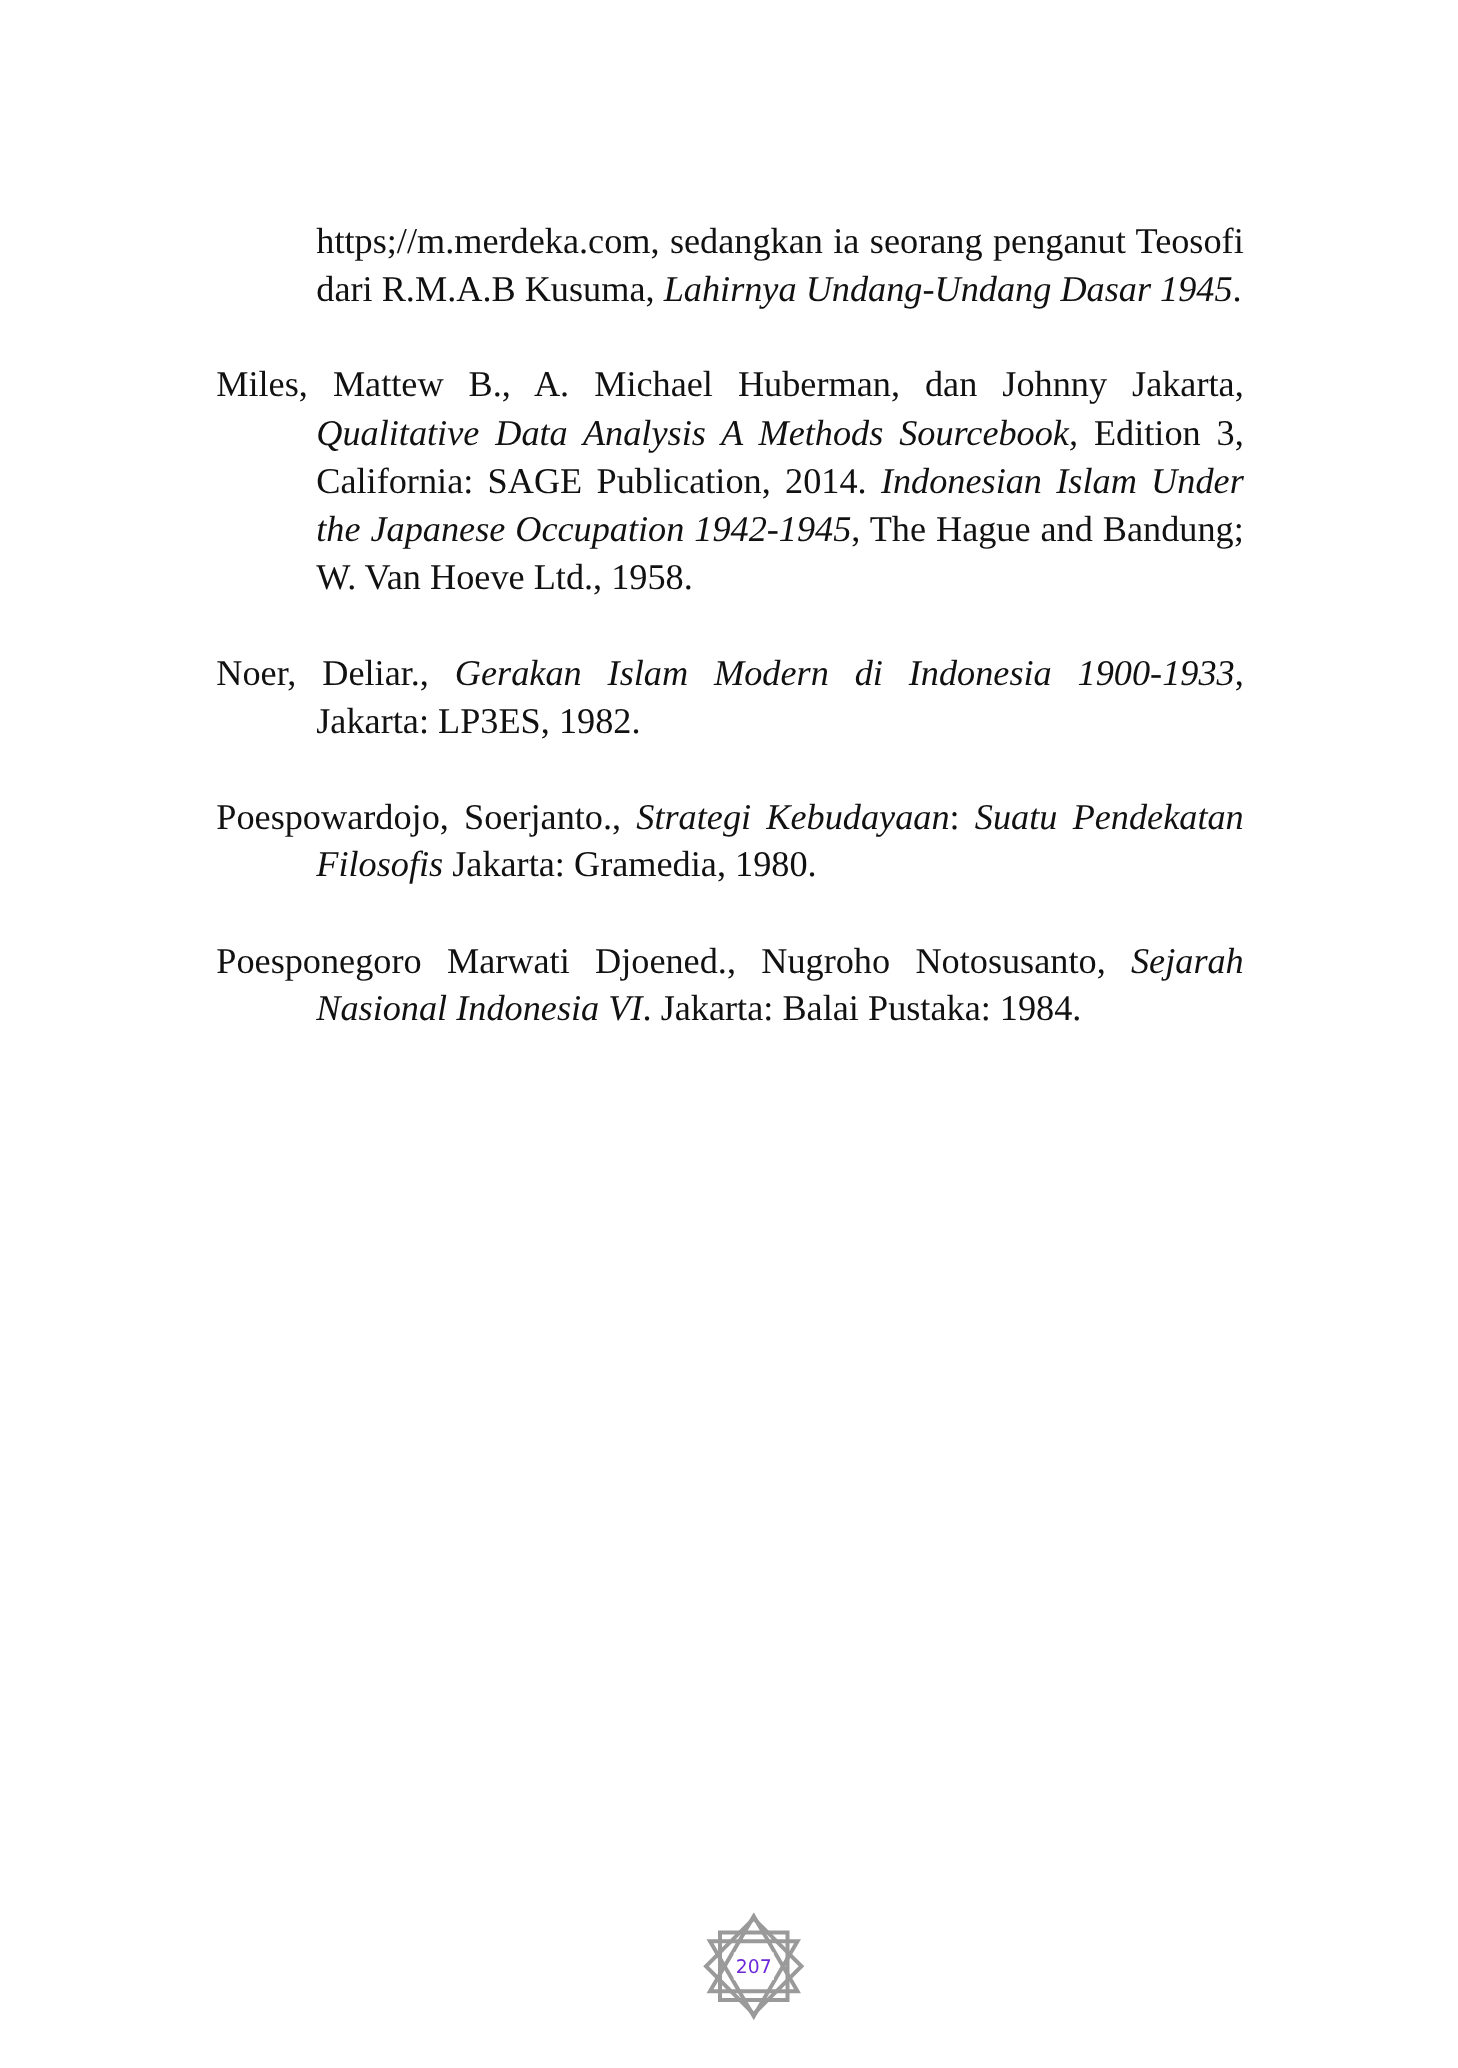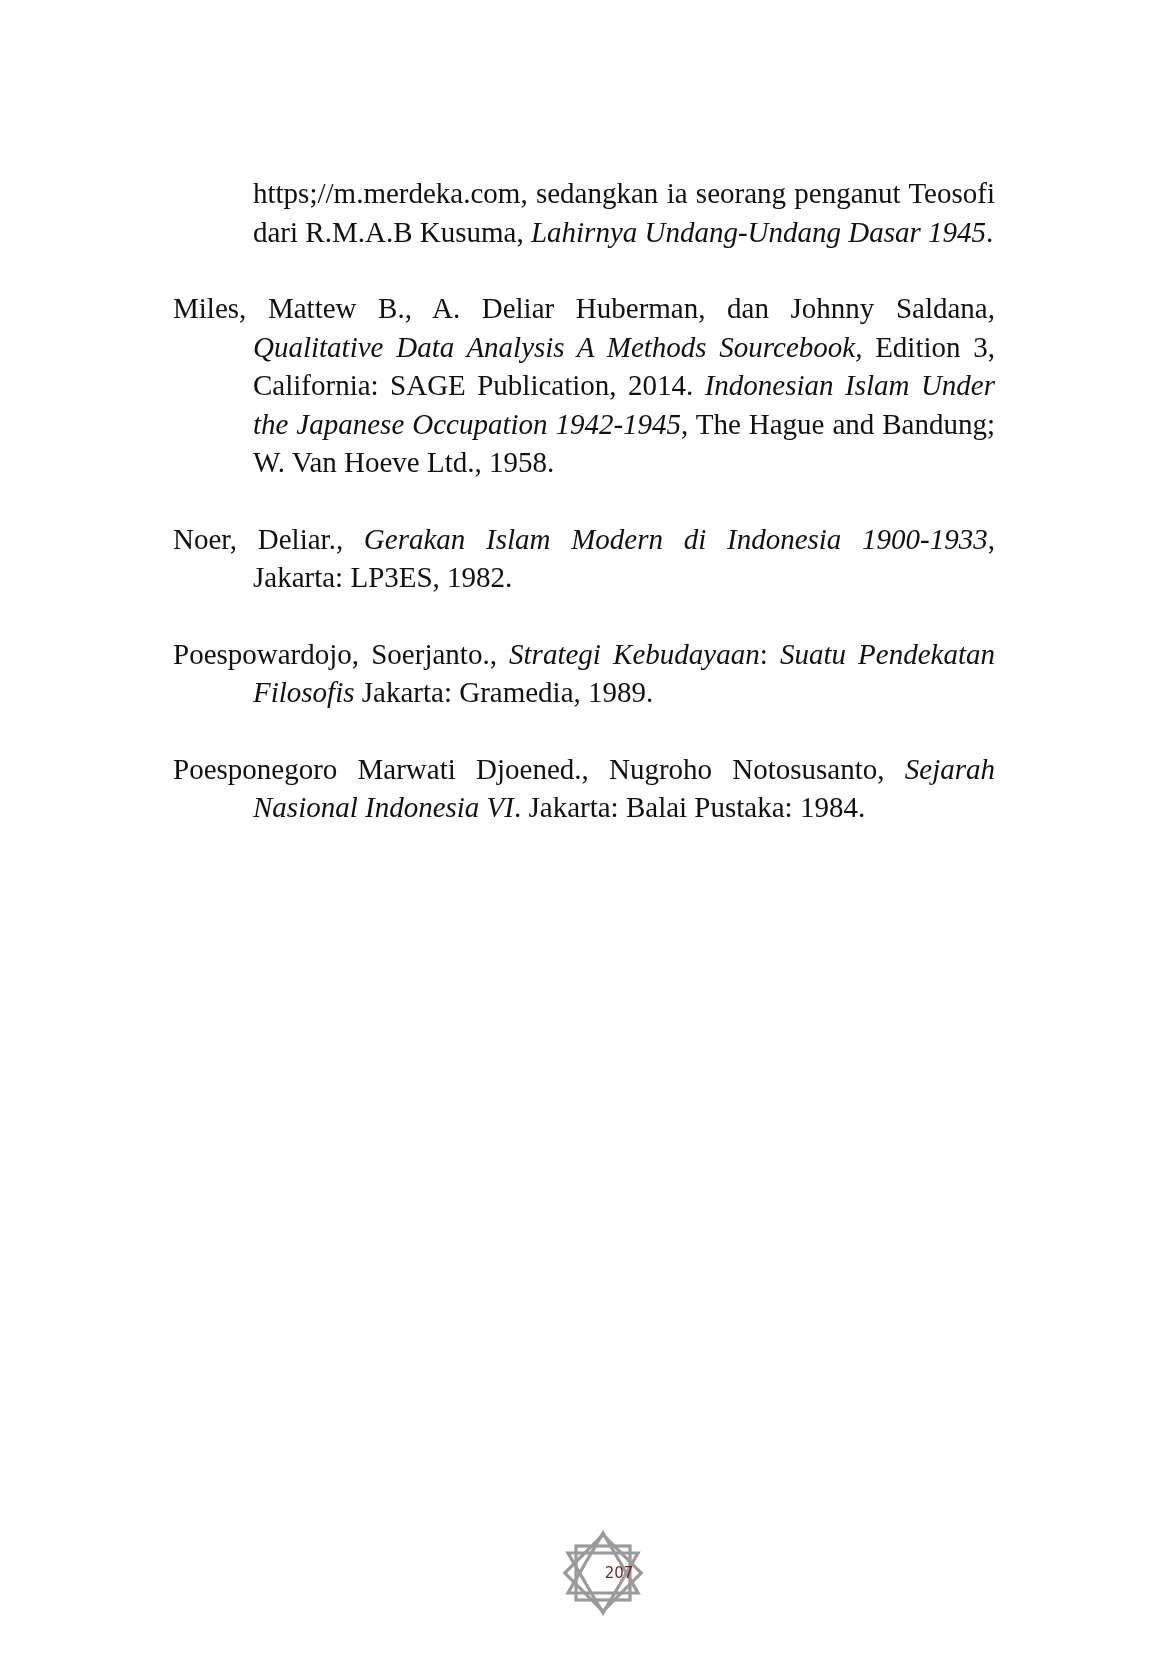--- a/index.html
+++ b/index.html
@@ -17,34 +17,34 @@
     text-align: justify;
     padding-left: 80px; text-indent: -80px;
     margin: 0 0 38px 0;
   }
   .entry.cont { text-indent: 0; }
   .entry i { }
   .ornament {
     position: absolute; left: 560px; top: 1530px; width: 86px; height: 86px;
   }
   .pagenum {
-    position: absolute; left: 16px; top: 0; width: 86px; height: 86px;
+    position: absolute; left: 0; top: 0; width: 86px; height: 86px;
     display: flex; align-items: center; justify-content: center;
-    font-family: "DejaVu Sans", sans-serif; font-size: 15px; color: #7f1d1d;
+    font-family: "DejaVu Sans", sans-serif; font-size: 15px; color: #6d28d9;
   }
 </style>
 </head>
 <body>
 
 <div class="page">
   <div class="refs" id="refs">
       <p class="entry cont"><span>https;//m.merdeka.com, sedangkan ia seorang penganut Teosofi dari R.M.A.B Kusuma, </span><i>Lahirnya Undang-Undang Dasar 1945</i><span>.</span></p>
-      <p class="entry"><span>Miles, Mattew B., A. Deliar Huberman, dan Johnny Saldana, </span><i>Qualitative Data Analysis A Methods Sourcebook,</i><span> Edition 3, California: SAGE Publication, 2014. </span><i>Indonesian Islam Under the Japanese Occupation 1942-1945</i><span>, The Hague and Bandung; W. Van Hoeve Ltd., 1958.</span></p>
+      <p class="entry"><span>Miles, Mattew B., A. Michael Huberman, dan Johnny Jakarta, </span><i>Qualitative Data Analysis A Methods Sourcebook,</i><span> Edition 3, California: SAGE Publication, 2014. </span><i>Indonesian Islam Under the Japanese Occupation 1942-1945</i><span>, The Hague and Bandung; W. Van Hoeve Ltd., 1958.</span></p>
       <p class="entry"><span>Noer, Deliar., </span><i>Gerakan Islam Modern di Indonesia 1900-1933</i><span>, Jakarta: LP3ES, 1982.</span></p>
-      <p class="entry"><span>Poespowardojo, Soerjanto., </span><i>Strategi Kebudayaan</i><span>: </span><i>Suatu Pendekatan Filosofis</i><span> Jakarta: Gramedia, 1989.</span></p>
+      <p class="entry"><span>Poespowardojo, Soerjanto., </span><i>Strategi Kebudayaan</i><span>: </span><i>Suatu Pendekatan Filosofis</i><span> Jakarta: Gramedia, 1980.</span></p>
       <p class="entry"><span>Poesponegoro Marwati Djoened., Nugroho Notosusanto, </span><i>Sejarah Nasional Indonesia VI</i><span>. Jakarta: Balai Pustaka: 1984.</span></p>
     </div>
 
   <div class="ornament">
     <svg width="86" height="86" viewBox="0 0 86 86">
       <g fill="none" stroke-width="3.2" id="orn-g" stroke="#9a9a9a">
         <rect x="16" y="16" width="54" height="54"></rect>
         <rect x="16" y="16" width="54" height="54" transform="rotate(45 43 43)"></rect>
         <polygon points="43,3 78,63 8,63"></polygon>
         <polygon points="43,83 78,23 8,23"></polygon>

